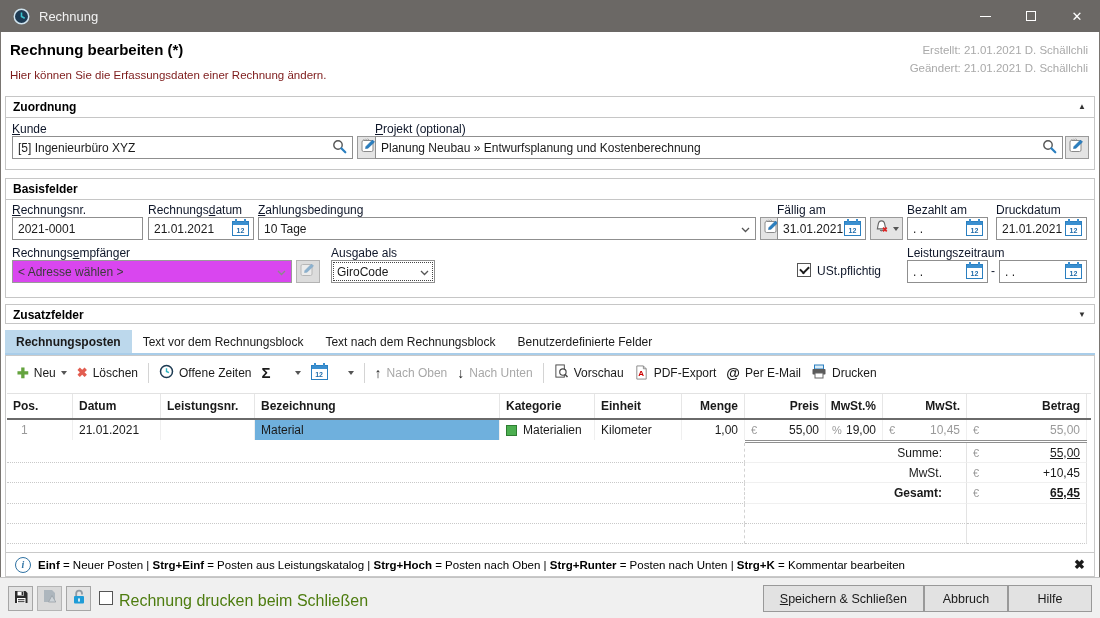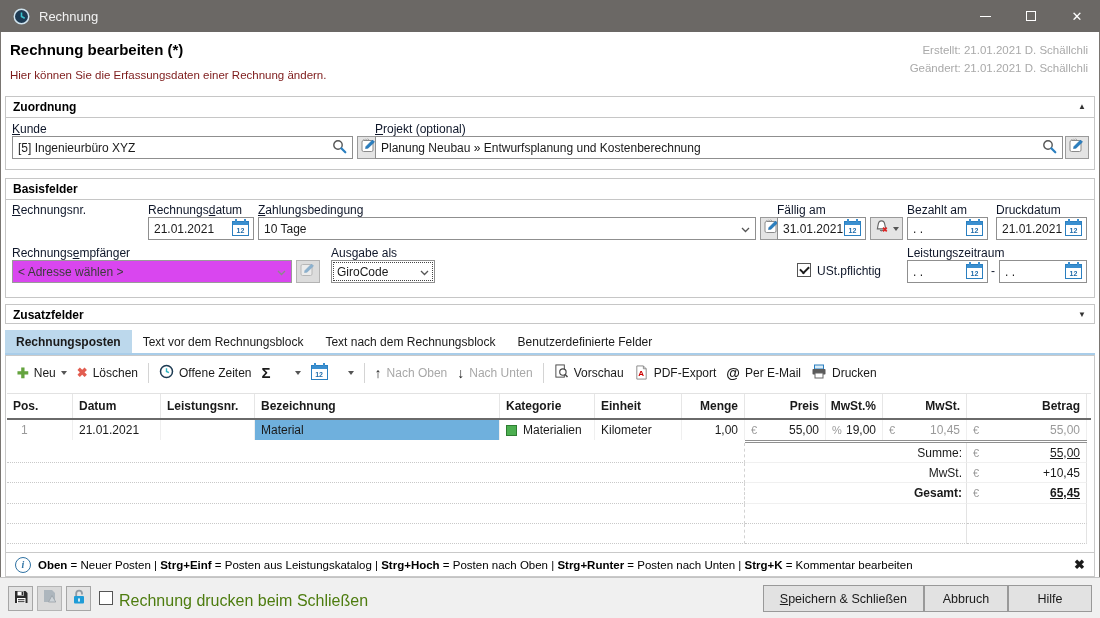--- a/index.html
+++ b/index.html
@@ -63,21 +63,21 @@
   .ra{justify-content:flex-end}
   .sp{justify-content:space-between}
   .drow{display:flex;height:20px}
   .muted{color:#9a9a9a}
   .sym{color:#9a9a9a;font-size:11px}
   .selcell{background:#6fb0dd}
   .swatch{width:11px;height:11px;background:#4caf50;border:1px solid #2e7d32;margin-right:6px;flex:none;box-sizing:border-box}
   .sumline{height:0;border-top:3px double #8f8f8f;margin-left:738px;width:342px}
   .srow{display:flex;height:20px}
   .spc{width:738px;border-right:1px dashed #d2d2d2;border-bottom:1px dotted #c9c9c9;box-sizing:border-box}
-  .slab{width:222px;display:flex;align-items:center;justify-content:flex-end;padding-right:4px;border-right:1px solid #e3e3e3;border-bottom:1px solid #f0f0f0;box-sizing:border-box}
+  .slab{width:222px;display:flex;align-items:center;justify-content:flex-end;padding-right:24px;border-right:1px solid #e3e3e3;border-bottom:1px solid #f0f0f0;box-sizing:border-box}
   .sval{width:120px;display:flex;align-items:center;justify-content:space-between;padding:0 6px;border-right:1px solid #e3e3e3;border-bottom:1px solid #f0f0f0;box-sizing:border-box}
   .usc{text-decoration:underline}
   .erow{display:flex;height:20px}
   .erow>div{box-sizing:border-box;border-bottom:1px dotted #c9c9c9;height:100%}
   .e0{width:738px;border-right:1px dashed #d2d2d2}
   .e1{width:222px;border-right:1px solid #e3e3e3}
   .e2{width:120px;border-right:1px solid #e3e3e3}
   
   .sbar{position:absolute;left:0;right:0;bottom:0;height:24px;border-top:1px solid #c9c9c9;display:flex;align-items:center;padding:0 9px;font-size:11.5px;box-sizing:border-box;background:#fff;white-space:pre}
   .iinfo{width:14px;height:14px;border:1px solid #2f72a3;border-radius:50%;color:#2f72a3;font-size:10px;font-weight:bold;font-style:italic;font-family:"Liberation Serif",serif;display:flex;align-items:center;justify-content:center;margin-right:7px;flex:none}
@@ -152,20 +152,23 @@
             <rect x="1" y="2.5" width="11" height="11" rx="1.5" fill="#fff" stroke="#8a8a8a"></rect>
             <path d="M4.5 10.5 L5 8.5 L11.5 2 L13.5 4 L7 10.2 Z" fill="#2a7fc0" stroke="#1d6aa8" stroke-width="0.6"></path>
             <path d="M2.5 1 l1 1.4 M4.6 0.8 l1 1.4 M6.7 0.6 l1 1.4" stroke="#888" stroke-width="0.8" fill="none"></path>
           </svg></span>
     </div>
   </div>
 
   <div class="gbox" style="top:178px;height:120px">
     <div class="gtitle">Basisfelder</div>
     <div class="flabel" style="left:6px;top:24px"><span></span><u>R</u><span>echnungsnr.</span></div>
+    <div class="ffield" style="left:6px;top:38px;width:131px">
+        <span class="fval">2021-0001</span>
+      </div>
 
     <div class="flabel" style="left:142px;top:24px"><span>Rechnungs</span><u>d</u><span>atum</span></div>
     <div class="ffield" style="left:142px;top:38px;width:106px">
       <span class="fval">21.01.2021</span>
       <span class="cal">
           <i></i>
           <b>12</b>
         </span>
     </div>
 
@@ -423,21 +426,21 @@
         </div>
       <div class="erow">
           <div class="e0"></div>
           <div class="e1"></div>
           <div class="e2"></div>
         </div>
     </div>
 
     <div class="sbar">
       <span class="iinfo">i</span>
-      <b>Oben</b><span> = Neuer Posten | </span><b>Strg+Einf</b><span> = Posten aus Leistungskatalog | </span><b>Strg+Hoch</b><span> = Posten nach Oben | </span><b>Strg+Runter</b><span> = Posten nach Unten | </span><b>Strg+K</b><span> = Kommentar bearbeiten</span>
+      <b>Einf</b><span> = Neuer Posten | </span><b>Strg+Einf</b><span> = Posten aus Leistungskatalog | </span><b>Strg+Hoch</b><span> = Posten nach Oben | </span><b>Strg+Runter</b><span> = Posten nach Unten | </span><b>Strg+K</b><span> = Kommentar bearbeiten</span>
       <span class="sclose">✖</span>
     </div>
   </div>
 
   <div class="bbar">
     <div class="sbtn" style="left:8px">
       <span><svg width="16" height="16" viewBox="0 0 16 16">
             <path d="M2 2 H12.5 L14.5 4 V14 H2 Z" fill="#2b2b2b"></path>
             <rect x="4.5" y="2.5" width="6.5" height="4" fill="#fff"></rect>
             <rect x="8.6" y="3" width="1.8" height="3" fill="#2b2b2b"></rect>

